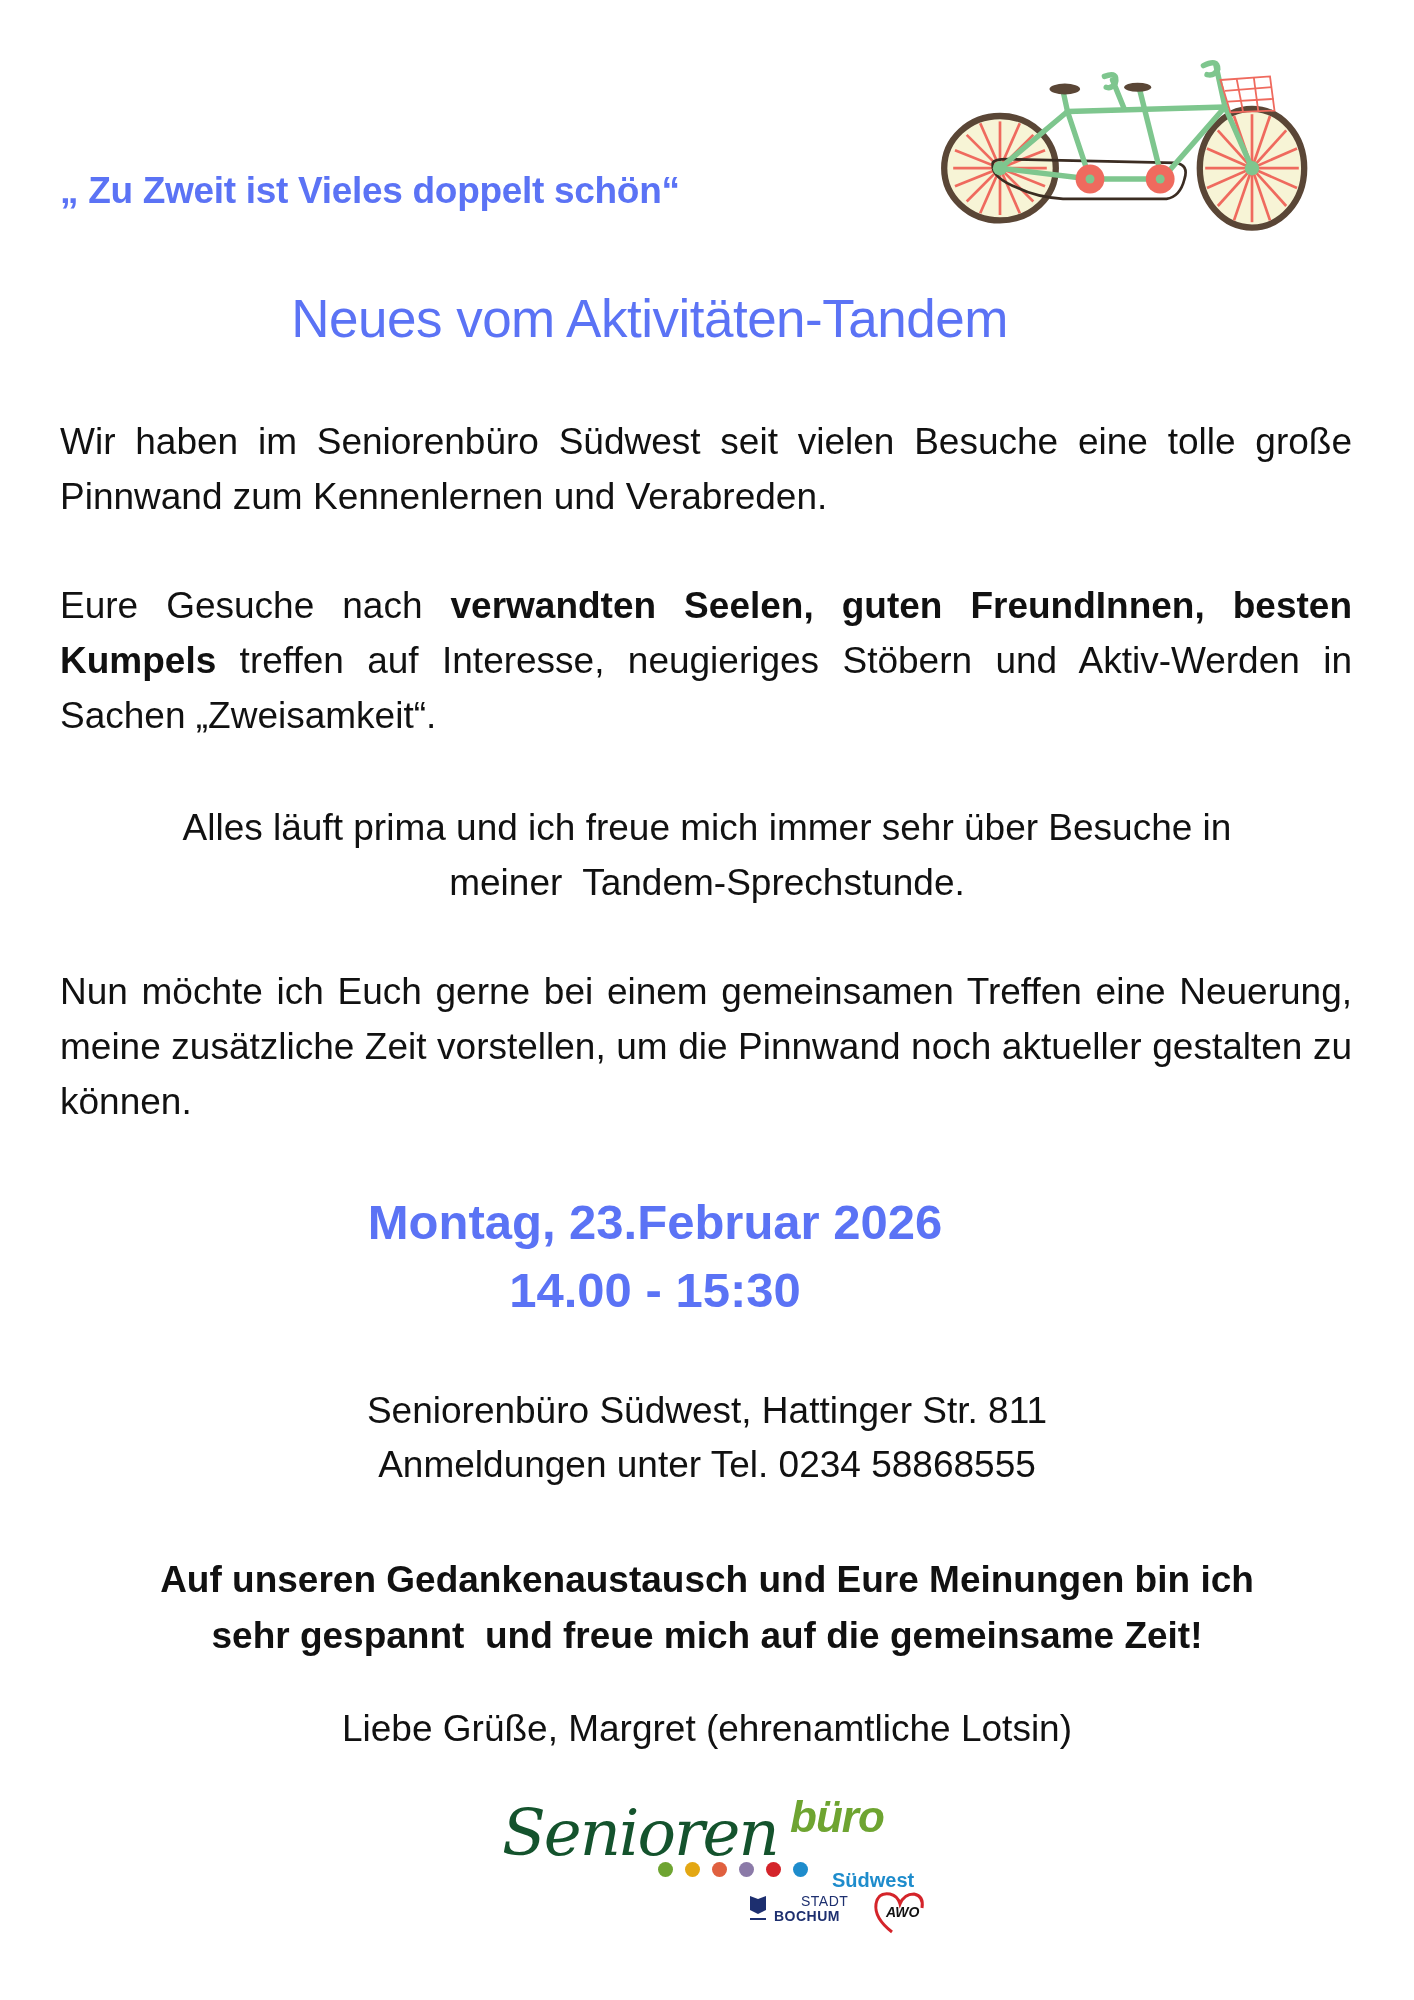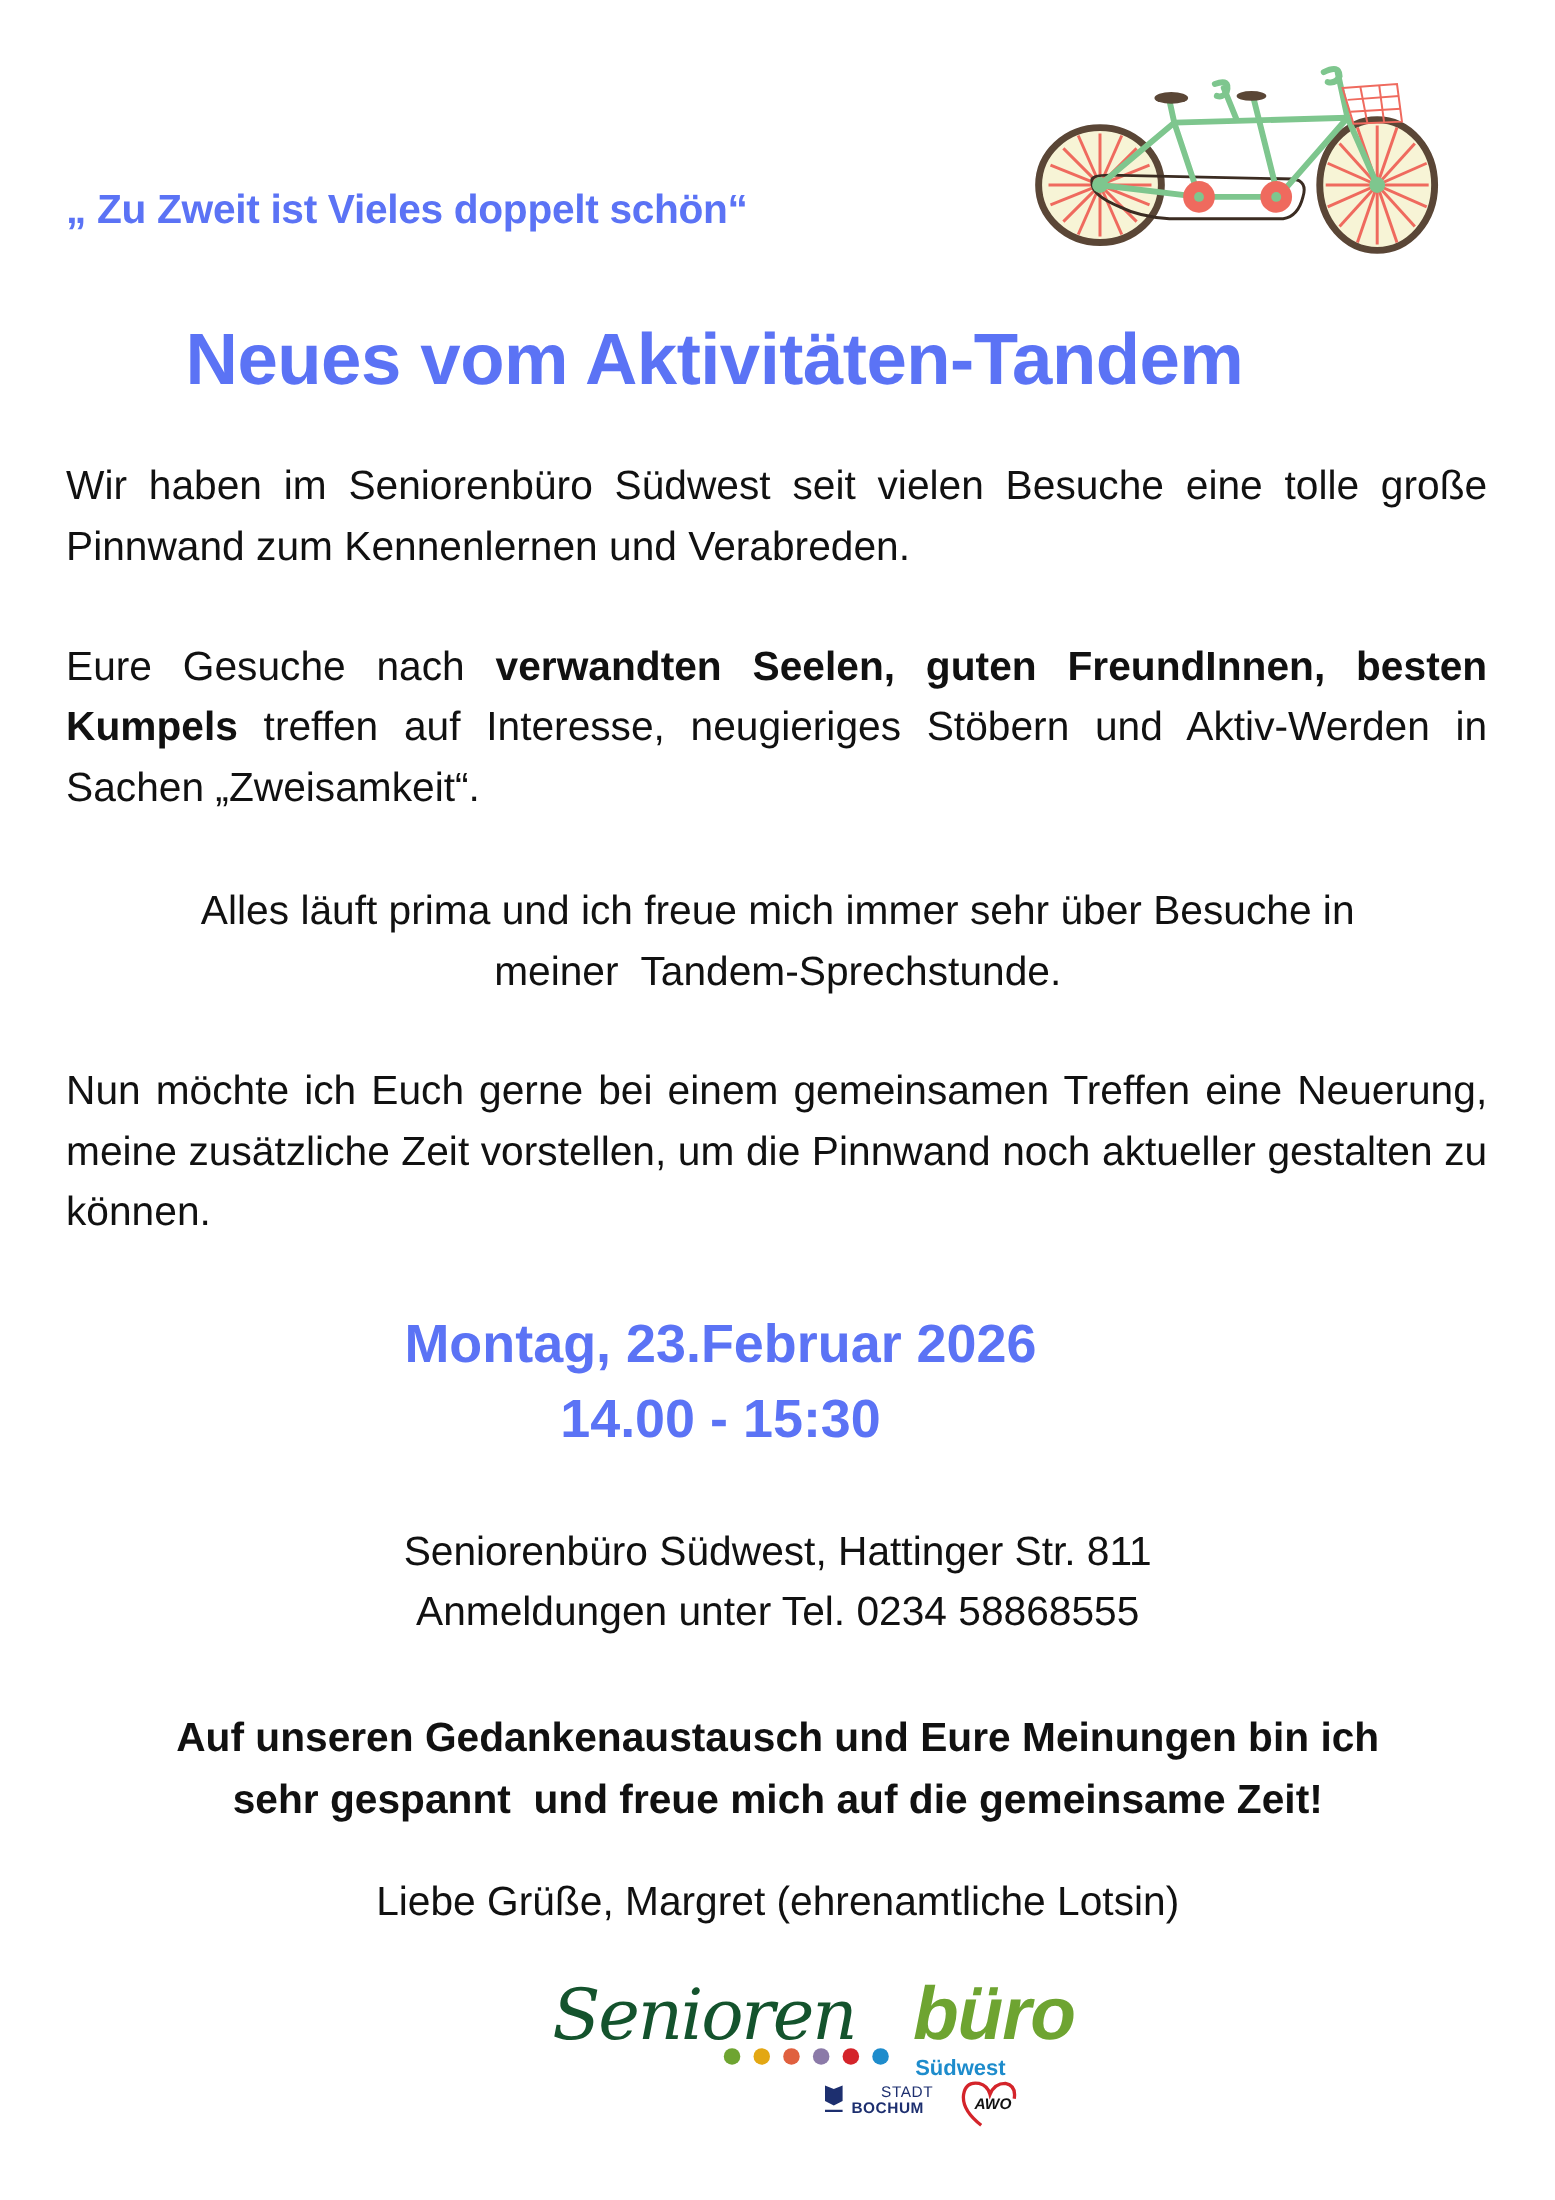--- a/index.html
+++ b/index.html
@@ -3,42 +3,42 @@
 <meta charset="utf-8">
 <style>
   html, body { margin: 0; padding: 0; background: #ffffff; }
   body { width: 1414px; height: 2000px; position: relative; overflow: hidden;
          font-family: "Liberation Sans", "DejaVu Sans", sans-serif; color: #111111; }
   .page { position: absolute; left: 0; top: 0; width: 1414px; height: 2000px; }
   .motto { position: absolute; left: 60px; top: 170px; font-size: 37px; font-weight: bold;
            color: #5b73f5; letter-spacing: -0.3px; text-align: center; }
   .bike { position: absolute; left: 928px; top: 48px; width: 396px; height: 190px; }
   .title { position: absolute; left: 0; width: 1299px; top: 288px; text-align: center;
-           font-size: 66px; font-weight: bold; color: #5b73f5; letter-spacing: -0.5px; }
+           font-size: 53px; font-weight: normal; color: #5b73f5; letter-spacing: -0.5px; }
   .para { position: absolute; left: 60px; width: 1292px; font-size: 37px; line-height: 55px; }
   .justify { text-align: justify; text-align-last: left; }
   .center { text-align: center; }
   .p1 { top: 414px; }
   .p2 { top: 578px; }
   .p3 { top: 800px; left: 40px; width: 1334px; }
   .p4 { top: 964px; }
   .para b { font-weight: bold; }
   .date-block { position: absolute; left: 0; width: 1310px; top: 1188px; text-align: center;
                 color: #5b73f5; font-weight: bold; font-size: 49px; line-height: 68px; }
   .addr { position: absolute; left: 0; width: 1414px; top: 1384px; text-align: center;
           font-size: 37px; line-height: 54px; }
   .closing { position: absolute; left: 0; width: 1414px; top: 1552px; text-align: center;
              font-size: 37px; line-height: 56px; font-weight: bold; }
   .greeting { position: absolute; left: 0; width: 1414px; top: 1708px; text-align: center;
               font-size: 37px; }
   .logo { position: absolute; left: 490px; top: 1792px; width: 440px; height: 160px; }
   .logo-script { position: absolute; left: 12px; top: 4px; font-family: "DejaVu Serif", serif;
                  font-style: italic; font-size: 64px; color: #14532d; letter-spacing: -2px; }
-  .logo-bold { position: absolute; left: 300px; top: 0px; font-size: 68px; font-weight: bold;
-               font-style: italic; color: #6ea431; letter-spacing: -1px; margin-left: 40px; }
+  .logo-bold { position: absolute; left: 300px; top: 0px; font-size: 44px; font-weight: bold;
+               font-style: italic; color: #6ea431; letter-spacing: -1px; }
   .logo-sub { position: absolute; left: 342px; top: 77px; font-size: 20px; font-weight: bold;
               color: #1e8ccc; }
   .dots { position: absolute; left: 168px; top: 70px; display: flex; gap: 12px; }
   .dot { width: 15px; height: 15px; border-radius: 50%; }
   .bochum { position: absolute; left: 258px; top: 102px; display: flex; align-items: flex-start; gap: 6px; }
   .bochum-text { font-size: 14px; line-height: 15px; color: #1d2f6f; font-weight: bold; letter-spacing: 0.5px; }
   .bochum-text .sm { font-weight: normal; margin-left: 27px; }
   .awo { position: absolute; left: 382px; top: 98px; width: 54px; height: 44px; }
   .awo-text { position: absolute; left: 14px; top: 14px; font-size: 14px; font-weight: bold; font-style: italic; color: #111; }
 </style>

